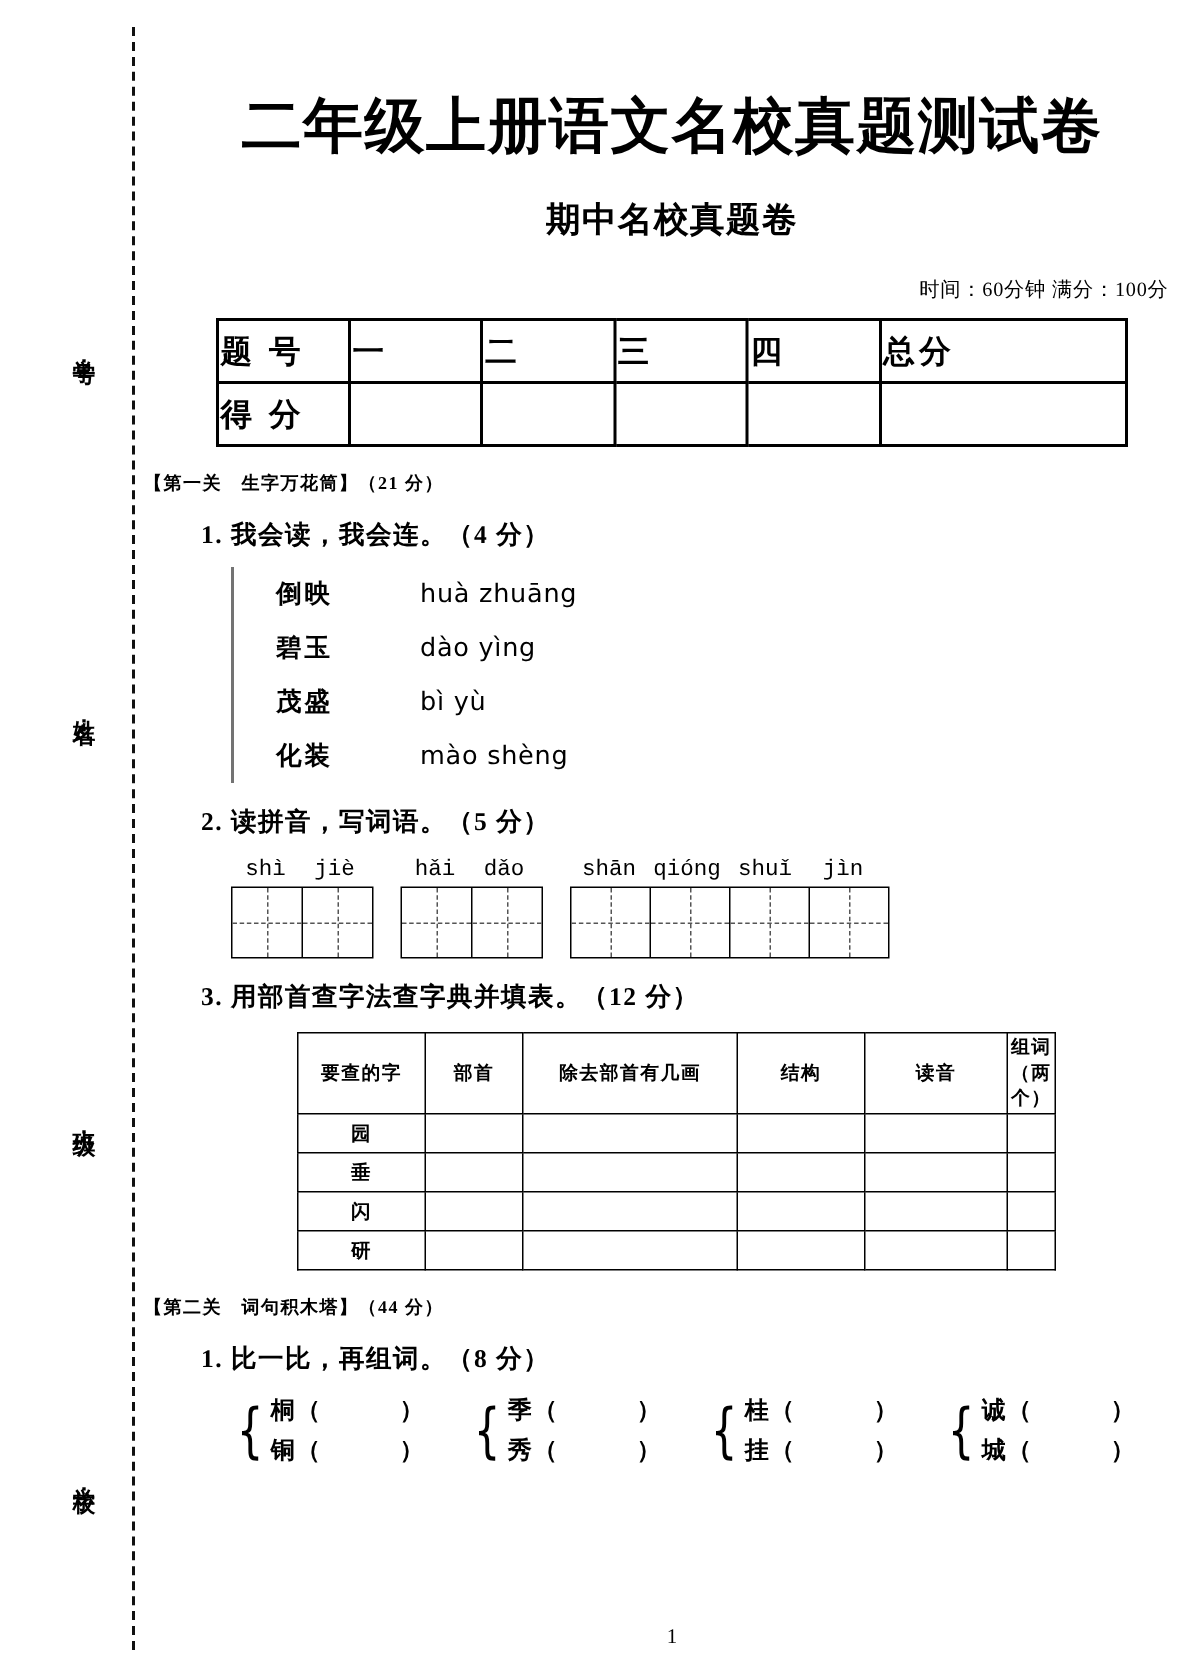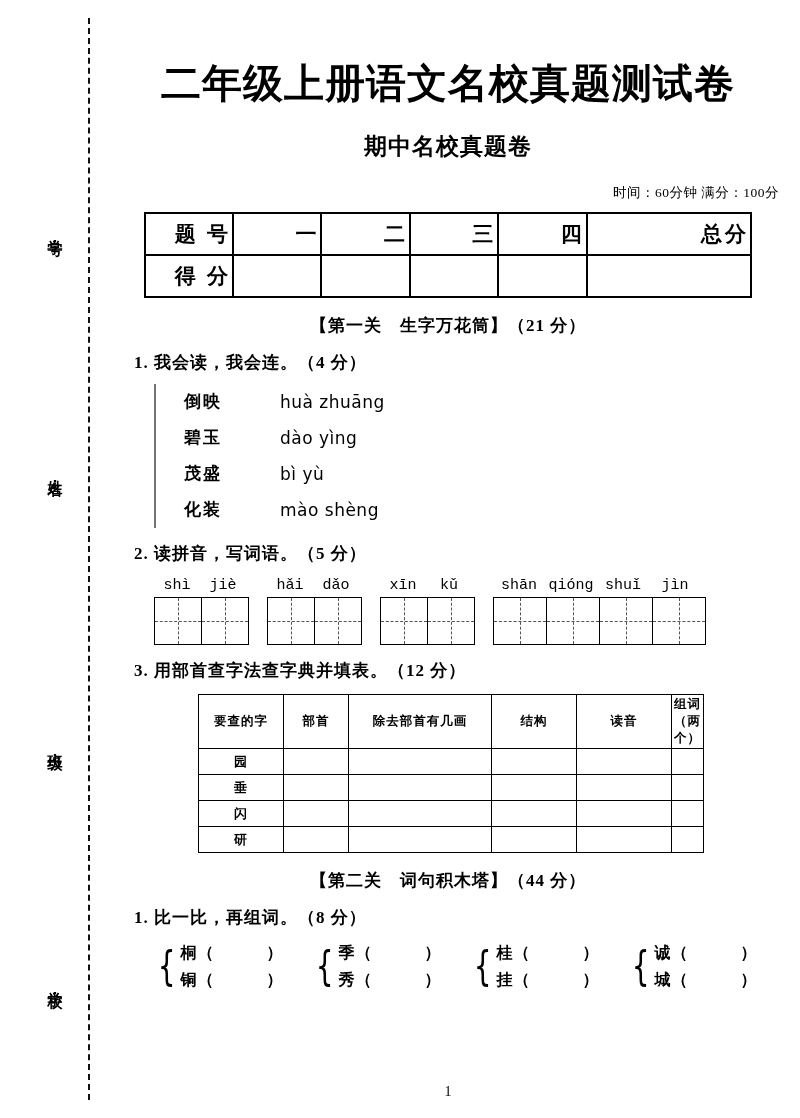--- a/index.html
+++ b/index.html
@@ -87,33 +87,32 @@
     display: flex;
     justify-content: center;
   }
   table.score-table {
     border-collapse: collapse;
     width: 608px;
   }
   table.score-table td {
     border: 2px solid #000;
     height: 38px;
-    text-align: right;
+    text-align: left;
     vertical-align: middle;
     font-size: 21px;
     font-weight: bold;
     letter-spacing: 3px;
   }
   table.score-table td.head-cell { width: 84px; }
 
   
   .section-head {
     margin-top: 16px;
-    text-align: center;
-    font-size: 17px;
+    font-size: 12px;
     font-weight: bold;
     letter-spacing: 1px;
   }
 
   .q-line {
     margin-top: 14px;
     margin-left: 38px;
     font-size: 17px;
     font-weight: bold;
     letter-spacing: 1px;
@@ -356,30 +355,20 @@
       <div class="pin-labels">
         <span>hǎi</span>
         <span>dǎo</span>
       </div>
       <div class="grid">
         <div class="cell"></div>
         <div class="cell"></div>
       </div>
     </div>
 
-    <div class="pin-group">
-      <div class="pin-labels">
-        <span>xīn</span>
-        <span>kǔ</span>
-      </div>
-      <div class="grid">
-        <div class="cell"></div>
-        <div class="cell"></div>
-      </div>
-    </div>
 
     <div class="pin-group">
       <div class="pin-labels">
         <span class="wide">shān</span>
         <span class="wide">qióng</span>
         <span class="wide">shuǐ</span>
         <span class="wide">jìn</span>
       </div>
       <div class="grid">
         <div class="cell wide"></div>

